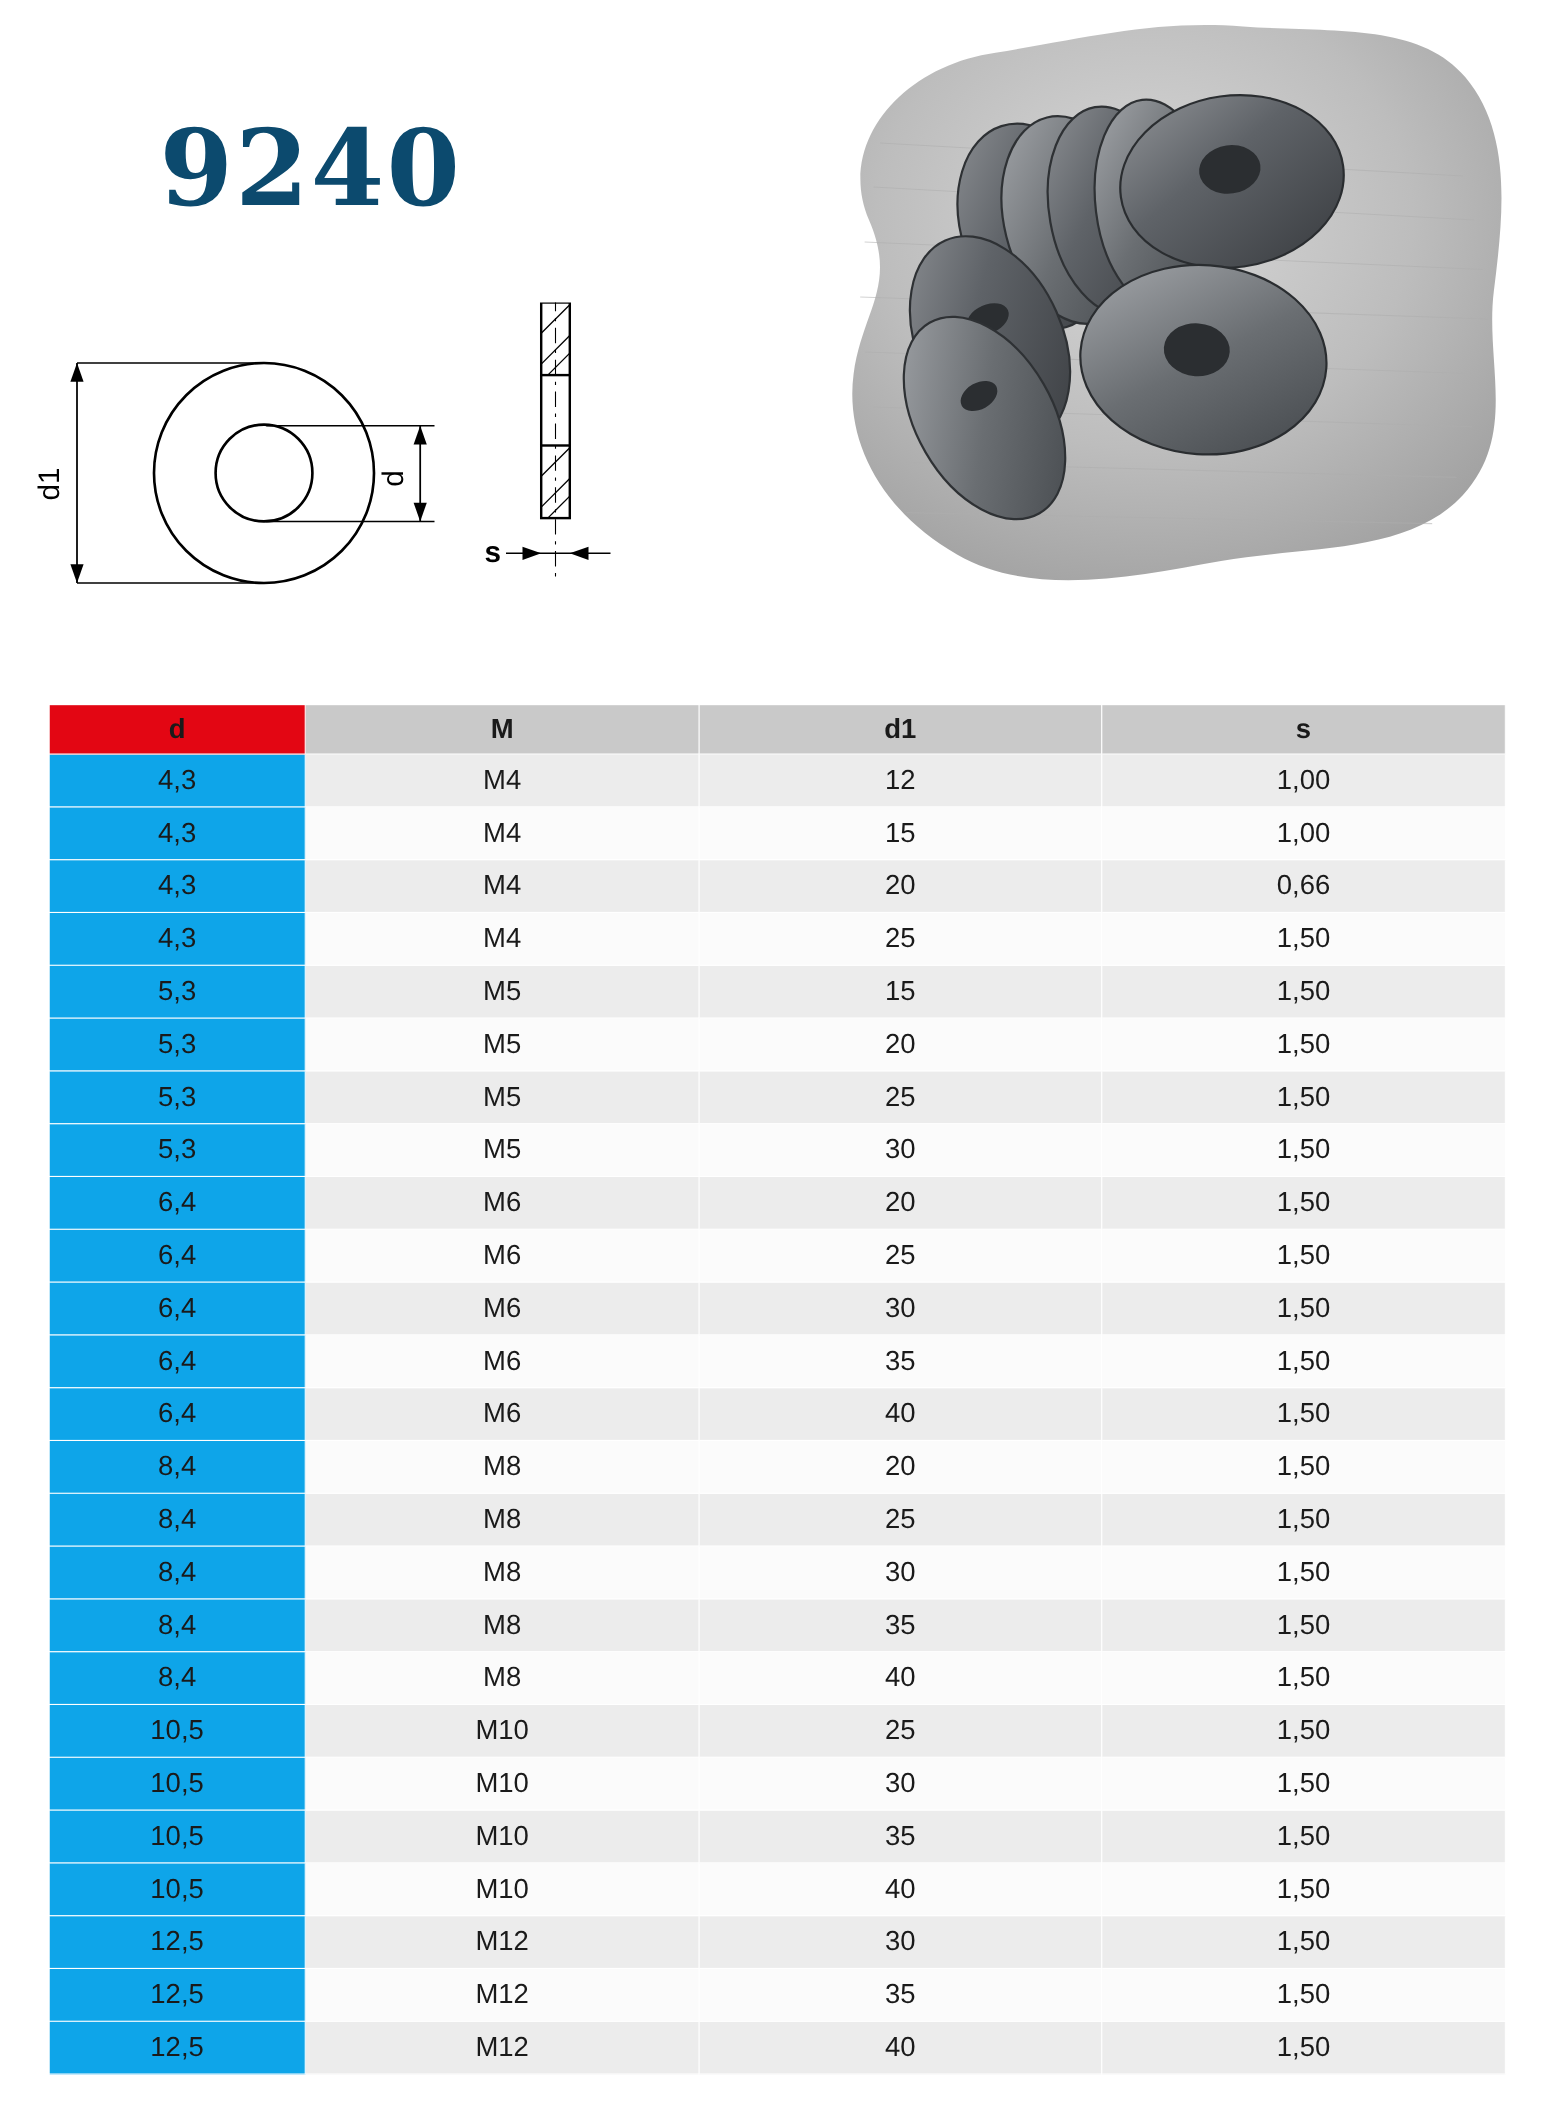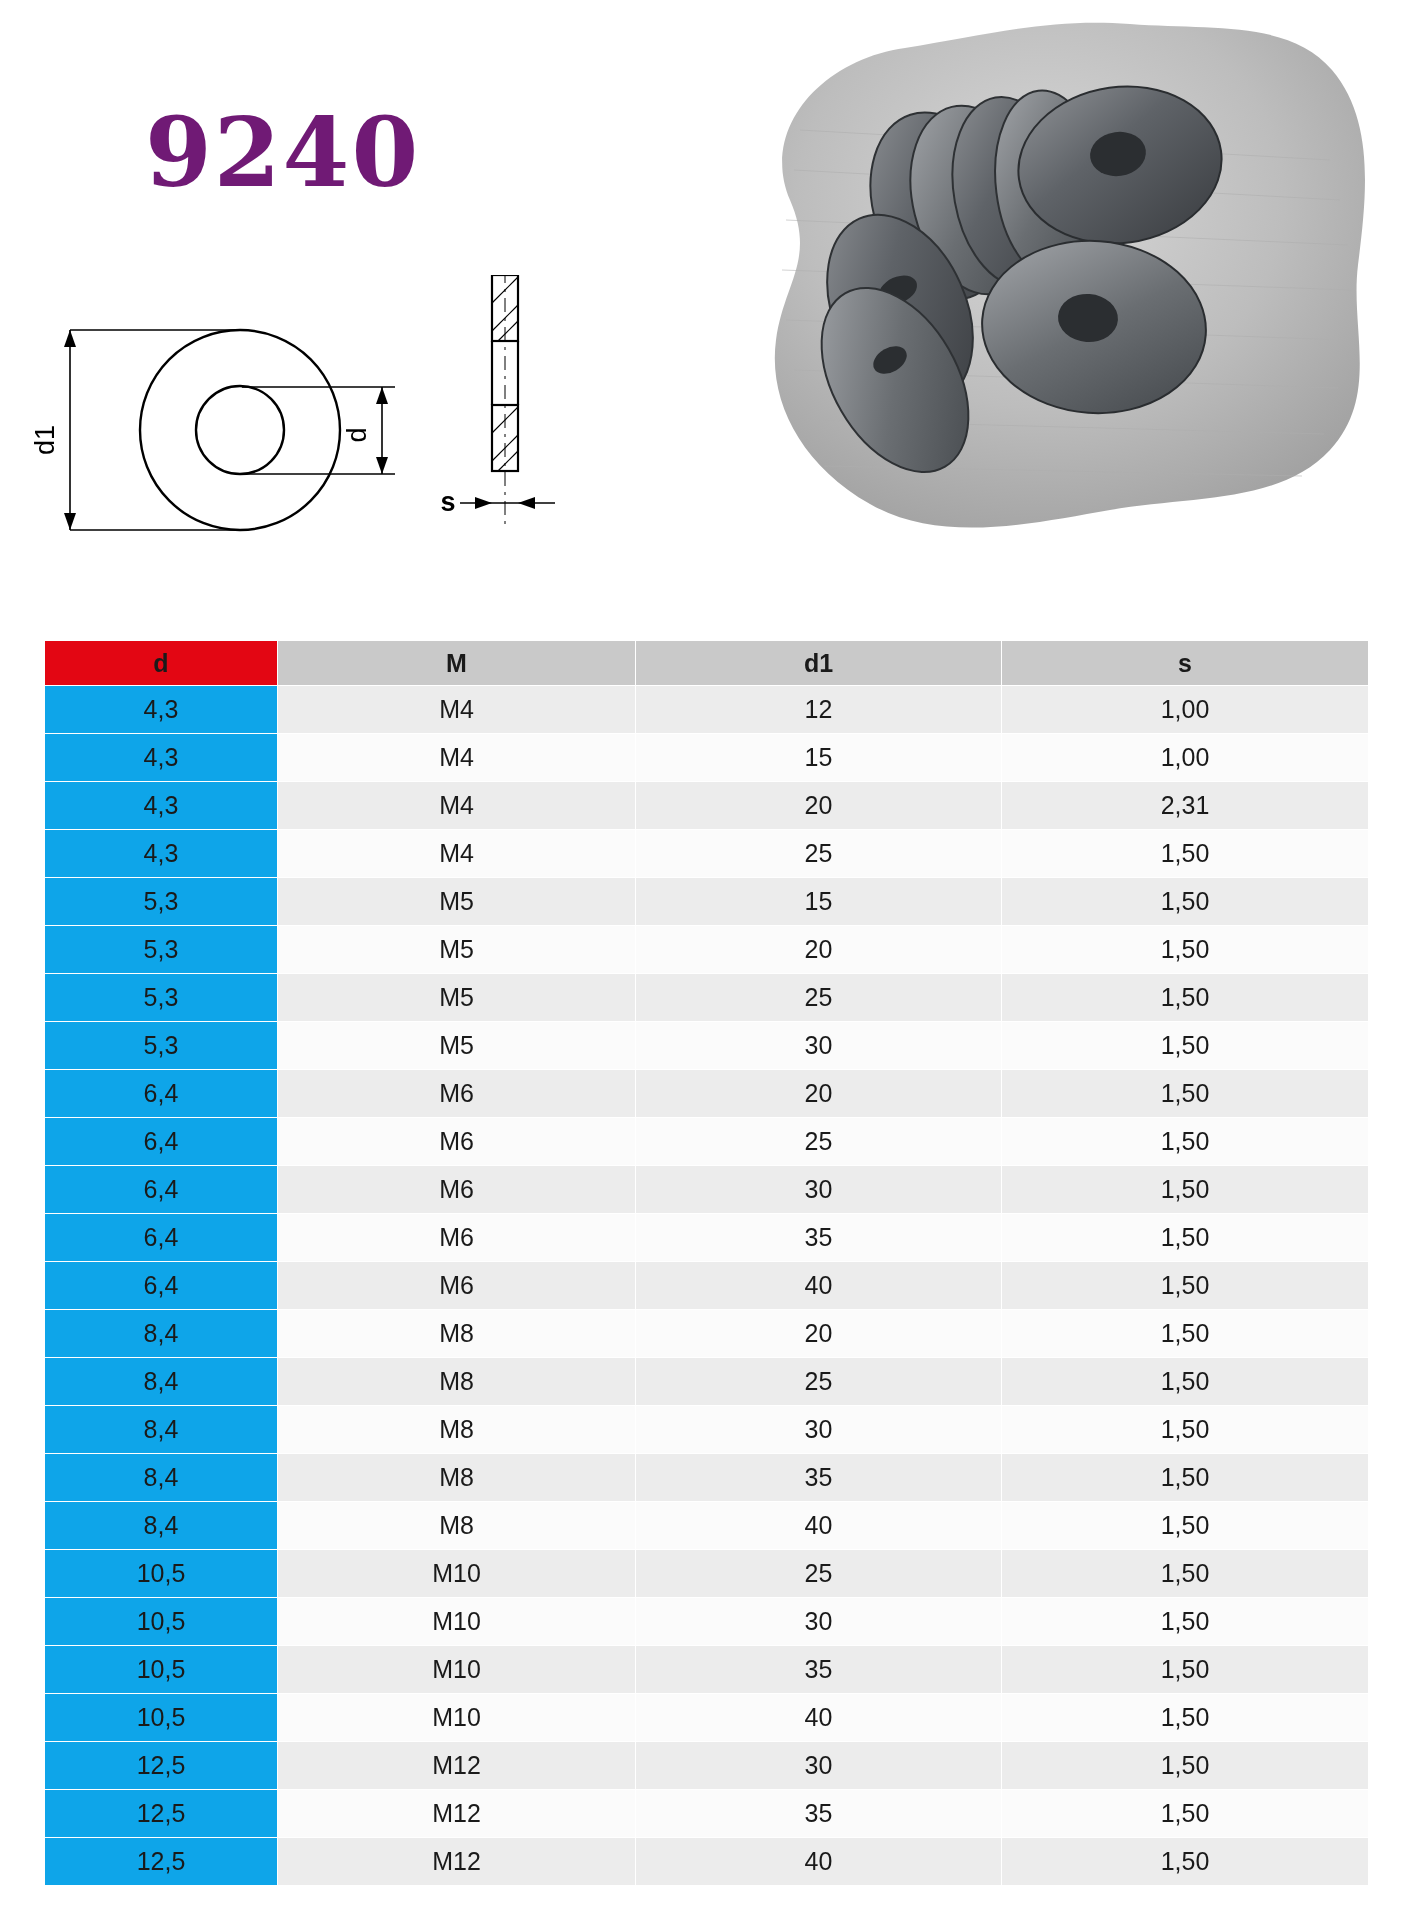--- a/index.html
+++ b/index.html
@@ -26,21 +26,21 @@
     height: 630px;
   }
 
   .standard-number {
     position: absolute;
     left: 145px;
     top: 105px;
     font-family: "DejaVu Serif", serif;
     font-weight: bold;
     font-size: 96px;
-    color: #701a75;
+    color: #0c4a6e;
     letter-spacing: 2px;
     line-height: 1;
   }
 
   .drawing {
     position: absolute;
     left: 30px;
     top: 275px;
     width: 700px;
     height: 320px;
@@ -303,21 +303,21 @@
           <tr class="even">
             <td class="cell-d">4,3</td>
             <td class="cell-m">M4</td>
             <td class="cell-d1">15</td>
             <td class="cell-s">1,00</td>
           </tr>
           <tr class="odd">
             <td class="cell-d">4,3</td>
             <td class="cell-m">M4</td>
             <td class="cell-d1">20</td>
-            <td class="cell-s">2,31</td>
+            <td class="cell-s">0,66</td>
           </tr>
           <tr class="even">
             <td class="cell-d">4,3</td>
             <td class="cell-m">M4</td>
             <td class="cell-d1">25</td>
             <td class="cell-s">1,50</td>
           </tr>
           <tr class="odd">
             <td class="cell-d">5,3</td>
             <td class="cell-m">M5</td>

